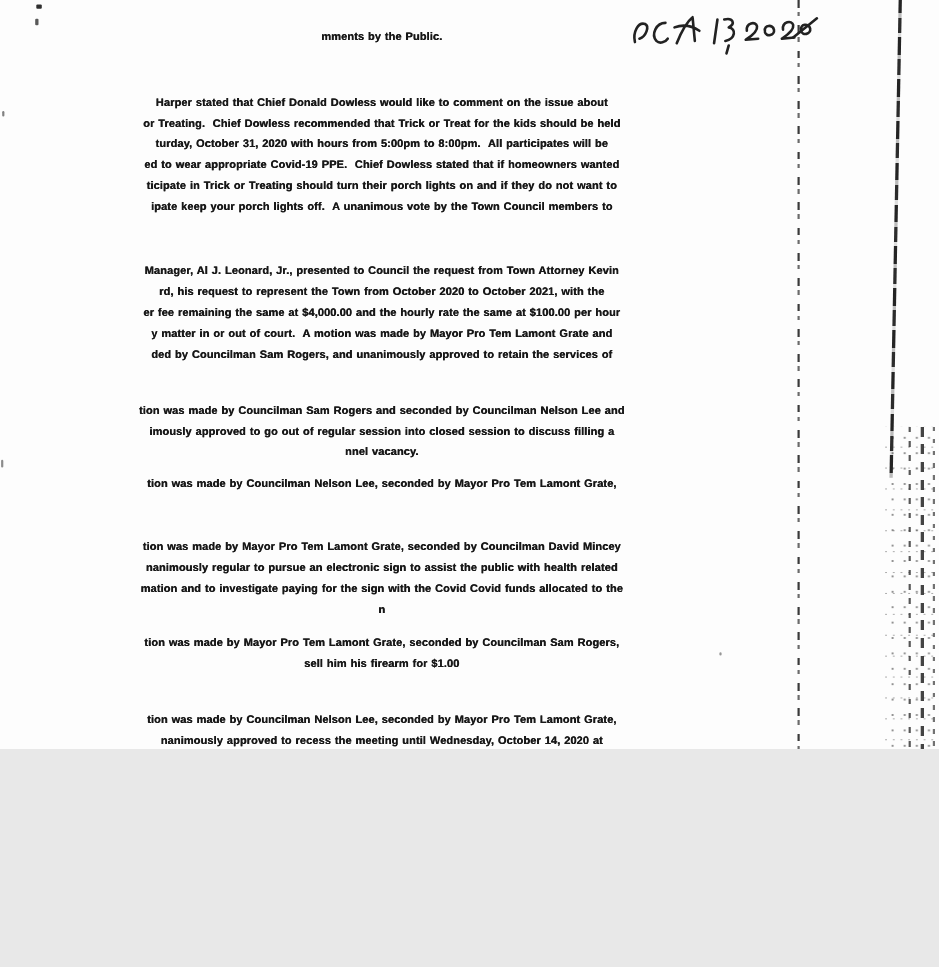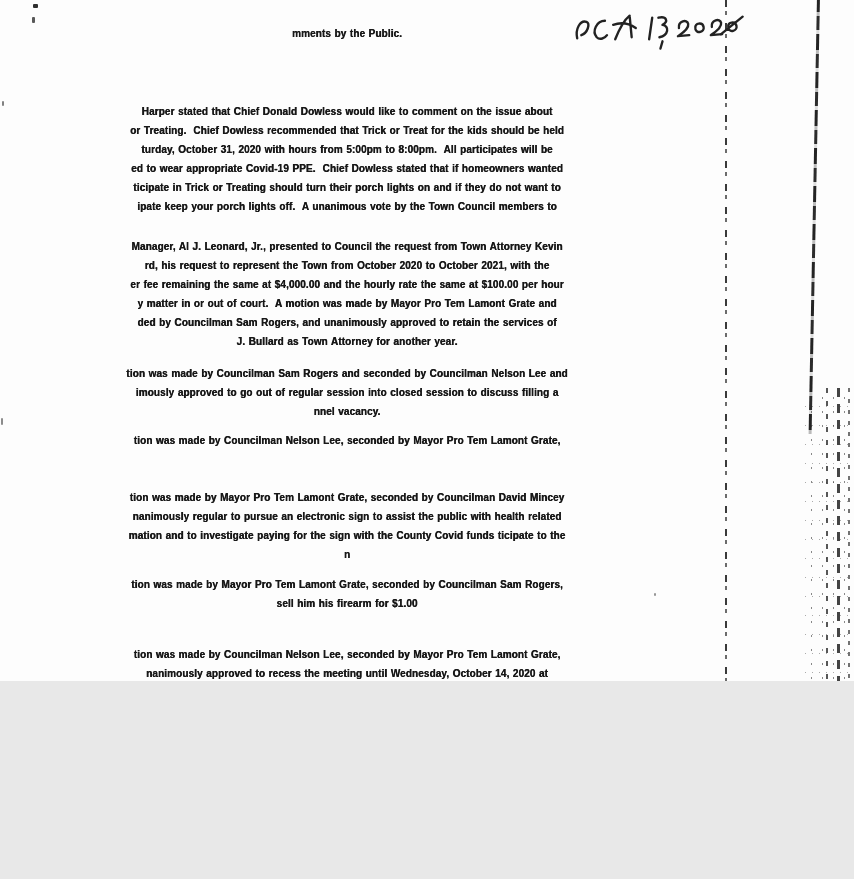--- a/index.html
+++ b/index.html
@@ -56,48 +56,47 @@
 </style>
 </head>
 <body>
 
 <div class="page">
 
   <div class="textblock" style="top:24px">
     <div class="line">mments by the Public.</div>
   </div>
 
-  <div class="textblock" style="top:102px">
+  <div class="textblock" style="top:84px">
       <div class="line">Harper stated that Chief Donald Dowless would like to comment on the issue about</div>
       <div class="line">or Treating.  Chief Dowless recommended that Trick or Treat for the kids should be held</div>
       <div class="line">turday, October 31, 2020 with hours from 5:00pm to 8:00pm.  All participates will be</div>
       <div class="line">ed to wear appropriate Covid-19 PPE.  Chief Dowless stated that if homeowners wanted</div>
       <div class="line">ticipate in Trick or Treating should turn their porch lights on and if they do not want to</div>
       <div class="line">ipate keep your porch lights off.  A unanimous vote by the Town Council members to</div>
     </div>
   <div class="textblock" style="top:237px">
       <div class="line">Manager, Al J. Leonard, Jr., presented to Council the request from Town Attorney Kevin</div>
       <div class="line">rd, his request to represent the Town from October 2020 to October 2021, with the</div>
       <div class="line">er fee remaining the same at $4,000.00 and the hourly rate the same at $100.00 per hour</div>
       <div class="line">y matter in or out of court.  A motion was made by Mayor Pro Tem Lamont Grate and</div>
       <div class="line">ded by Councilman Sam Rogers, and unanimously approved to retain the services of</div>
-      <div class="line">J. Bullard as Town Attorney for another year.</div>
     </div>
   <div class="textblock" style="top:364px">
       <div class="line">tion was made by Councilman Sam Rogers and seconded by Councilman Nelson Lee and</div>
       <div class="line">imously approved to go out of regular session into closed session to discuss filling a</div>
       <div class="line">nnel vacancy.</div>
     </div>
   <div class="textblock" style="top:431px">
       <div class="line">tion was made by Councilman Nelson Lee, seconded by Mayor Pro Tem Lamont Grate,</div>
     </div>
   <div class="textblock" style="top:488px">
       <div class="line">tion was made by Mayor Pro Tem Lamont Grate, seconded by Councilman David Mincey</div>
       <div class="line">nanimously regular to pursue an electronic sign to assist the public with health related</div>
-      <div class="line">mation and to investigate paying for the sign with the County Covid funds ticipate to the</div>
+      <div class="line">mation and to investigate paying for the sign with the Covid Covid funds allocated to the</div>
       <div class="line">n</div>
     </div>
   <div class="textblock" style="top:575px">
       <div class="line">tion was made by Mayor Pro Tem Lamont Grate, seconded by Councilman Sam Rogers,</div>
       <div class="line">sell him his firearm for $1.00</div>
     </div>
   <div class="textblock" style="top:645px">
       <div class="line">tion was made by Councilman Nelson Lee, seconded by Mayor Pro Tem Lamont Grate,</div>
       <div class="line">nanimously approved to recess the meeting until Wednesday, October 14, 2020 at</div>
       <div class="line">m in the Kevin Hall.</div>

